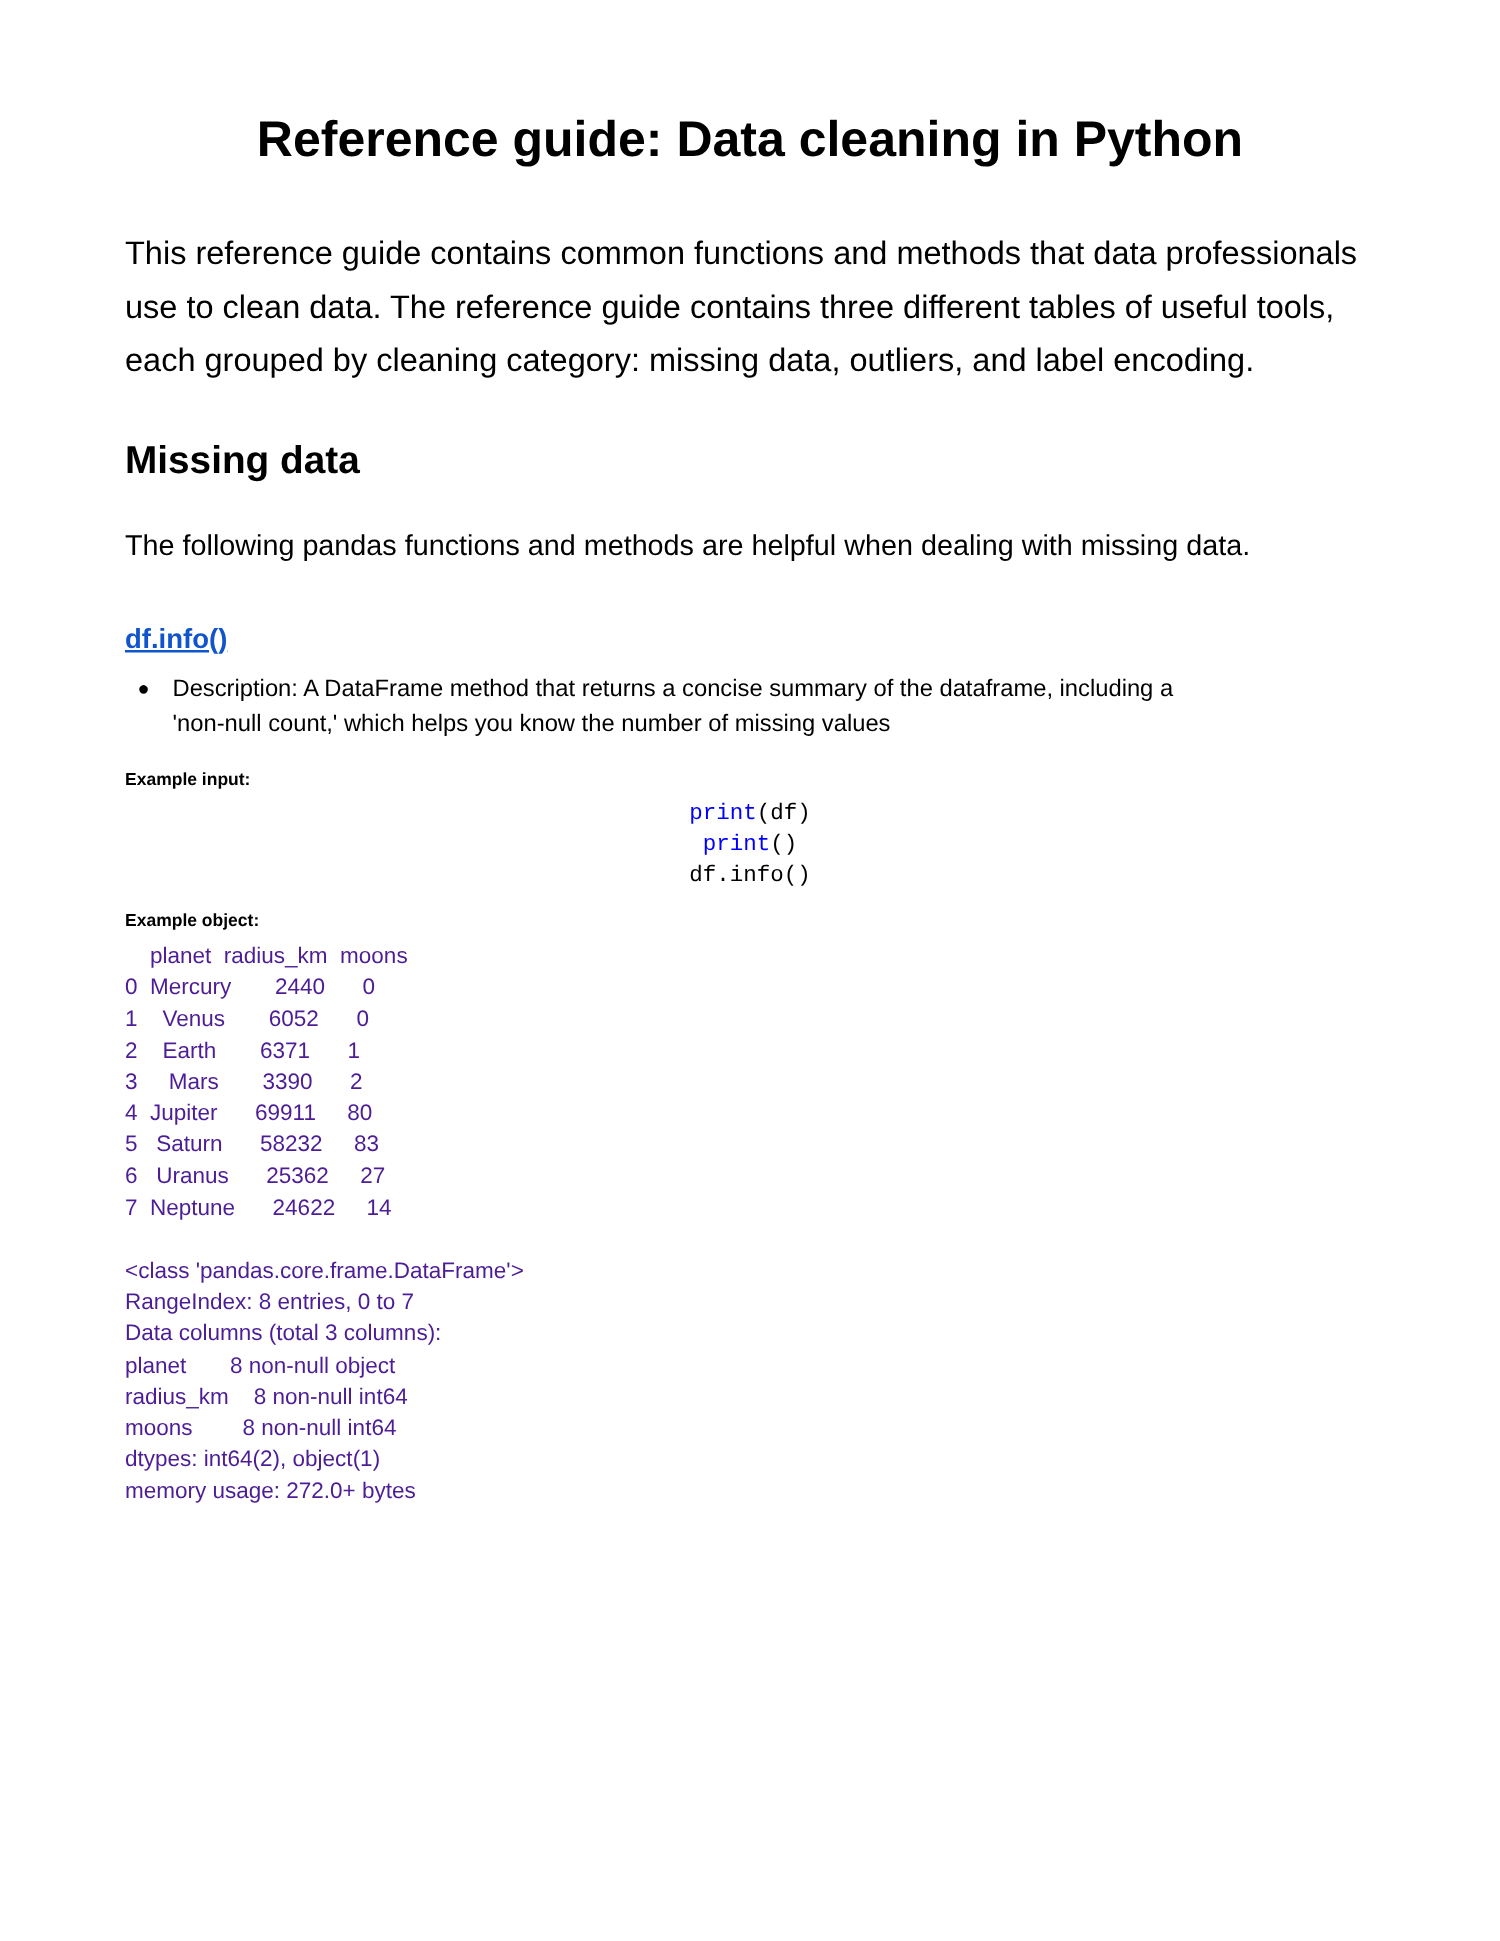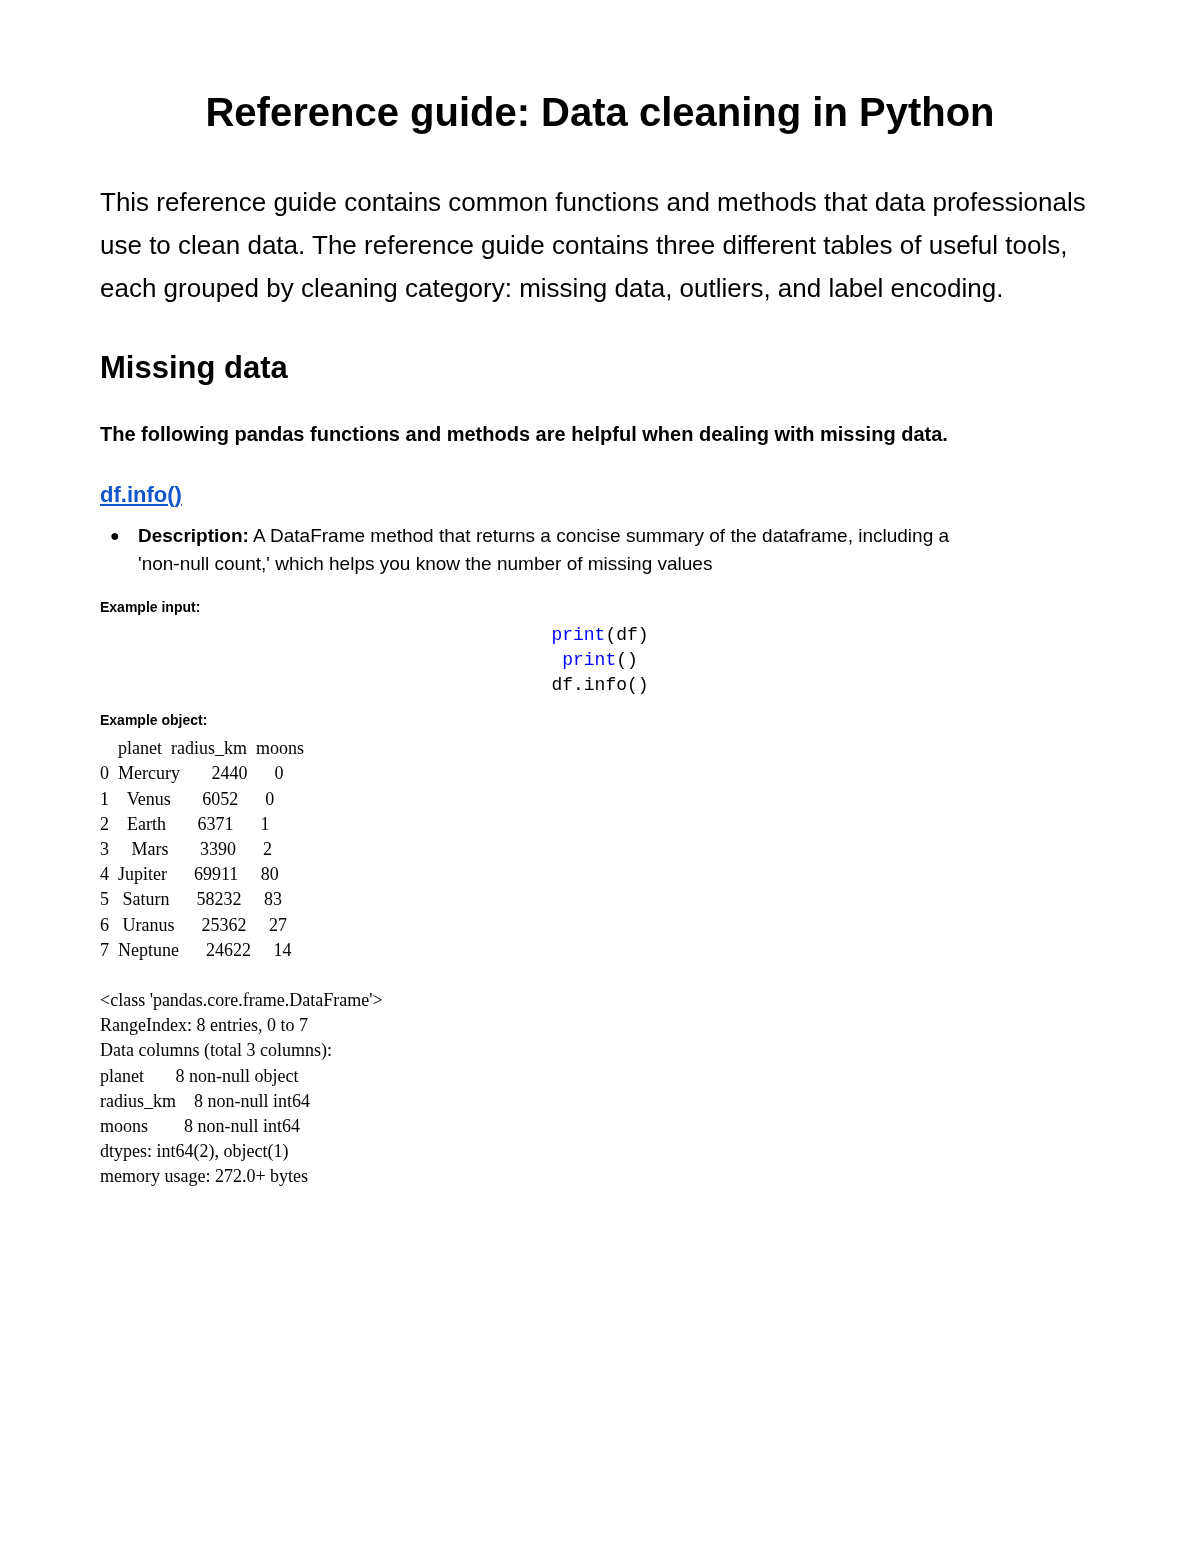--- a/index.html
+++ b/index.html
@@ -25,24 +25,23 @@
       font-size: 26px;
       line-height: 1.65;
       margin-bottom: 40px;
     }
     h2 {
       font-size: 31px;
       font-weight: bold;
       margin-bottom: 32px;
     }
     .section-desc {
-      font-size: 20px;
+      font-size: 23px;
       line-height: 1.65;
-      margin-bottom: 31px;
-      font-weight: bold;
+      margin-bottom: 42px;
     }
     .method-link {
       font-size: 22px;
       font-weight: bold;
       color: #1155cc;
       text-decoration: underline;
       margin-bottom: 14px;
       display: inline-block;
     }
     .bullet-list {
@@ -57,44 +56,44 @@
       padding-right: 120px;
     }
     .bullet-list li::before {
       content: "●";
       position: absolute;
       left: -28px;
       top: 2px;
       font-size: 16px;
     }
     .desc-label {
-      font-weight: bold;
+      font-weight: normal;
     }
     .subheading {
       font-size: 14px;
       font-weight: bold;
       margin-bottom: 8px;
     }
     .code-block {
       font-family: "Courier New", Courier, monospace;
       font-size: 18px;
       line-height: 1.4;
       margin-bottom: 14px;
       white-space: pre;
       text-align: center;
     }
     .kw {
       color: #0000ff;
     }
     .output-block {
-      font-family: Liberation Serif, serif;
+      font-family: Liberation Sans, sans-serif;
       font-size: 18px;
       line-height: 1.4;
       white-space: pre;
-      color: #000000;
+      color: #4c1d95;
     }
   </style>
 </head>
 <body>
 
 
 
 <h1>Reference guide: Data cleaning in Python</h1>
 
 <p class="intro-text">This reference guide contains common functions and methods that data professionals use to clean data. The reference guide contains three different tables of useful tools, each grouped by cleaning category: missing data, outliers, and label encoding.</p>

